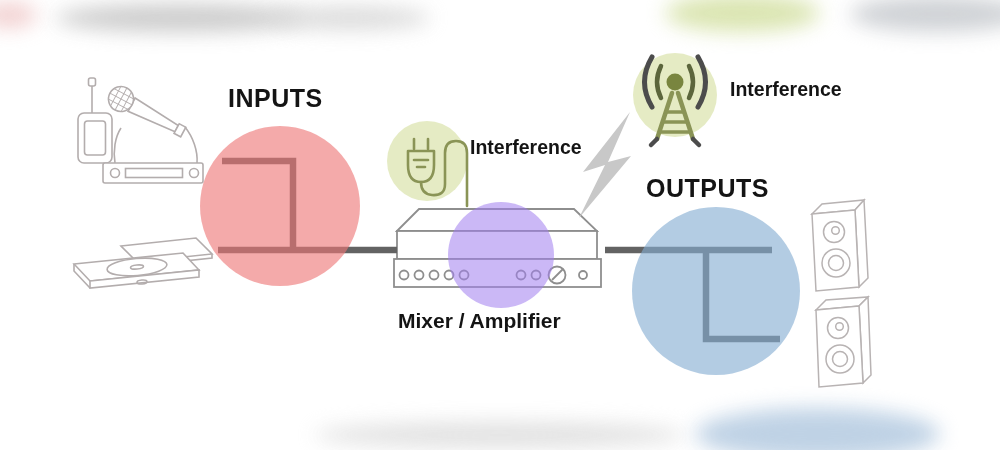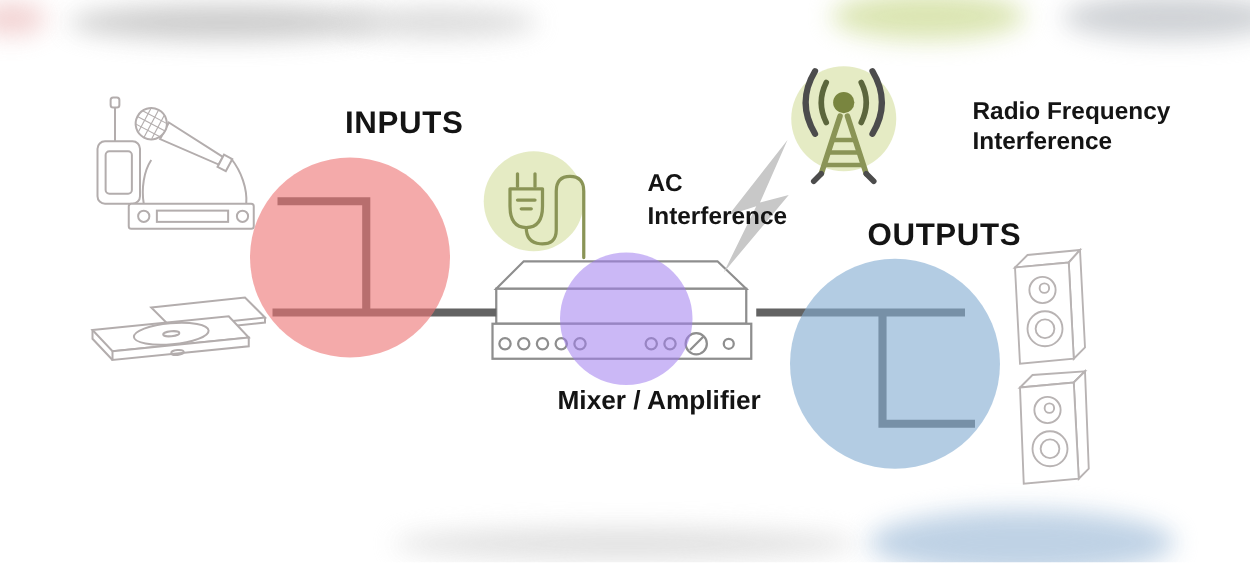--- a/index.html
+++ b/index.html
@@ -3,21 +3,21 @@
 <meta charset="utf-8">
 <style>
   html,body{margin:0;padding:0;background:#fff;}
   .stage{
     position:relative;width:1000px;height:450px;overflow:hidden;background:#ffffff;
     font-family:"Liberation Sans","DejaVu Sans",sans-serif;
   }
   .blur-blob{position:absolute;border-radius:50%;filter:blur(10px);pointer-events:none;}
   .diagram-svg{position:absolute;left:0;top:0;}
   .lbl{
-    position:absolute;font-weight:bold;color:#141414;white-space:nowrap;margin-left:48px;
+    position:absolute;font-weight:bold;color:#141414;white-space:nowrap;
     -webkit-font-smoothing:antialiased;
   }
   .lbl-big{font-size:25px;letter-spacing:.5px;}
   .lbl-mixer{font-size:21px;}
   .lbl-small{font-size:19.5px;}
   .lbl-small span{display:block;}
   .ac-lines span{line-height:26px;}
   .rf-lines span{line-height:24px;}
 </style>
 </head>
@@ -153,26 +153,24 @@
       <g stroke="#4c4c4c" stroke-width="4.5">
         <line x1="657" y1="139" x2="651" y2="145"></line>
         <line x1="693" y1="139" x2="699" y2="145"></line>
       </g>
     </g>
   </svg>
 
   <div class="lbl lbl-big" style="left:228px;top:84px;">INPUTS</div>
 
   <div class="lbl lbl-small ac-lines" style="left:470px;top:134px;">
-    <span>AC</span>
     <span>Interference</span>
   </div>
 
   <div class="lbl lbl-small rf-lines" style="left:730px;top:77px;">
-    <span>Radio Frequency</span>
     <span>Interference</span>
   </div>
 
   <div class="lbl lbl-big" style="left:646px;top:174px;text-align:center;">OUTPUTS</div>
 
   <div class="lbl lbl-mixer" style="left:398px;top:309px;">Mixer / Amplifier</div>
 
 </div>
 
 </body></html>

